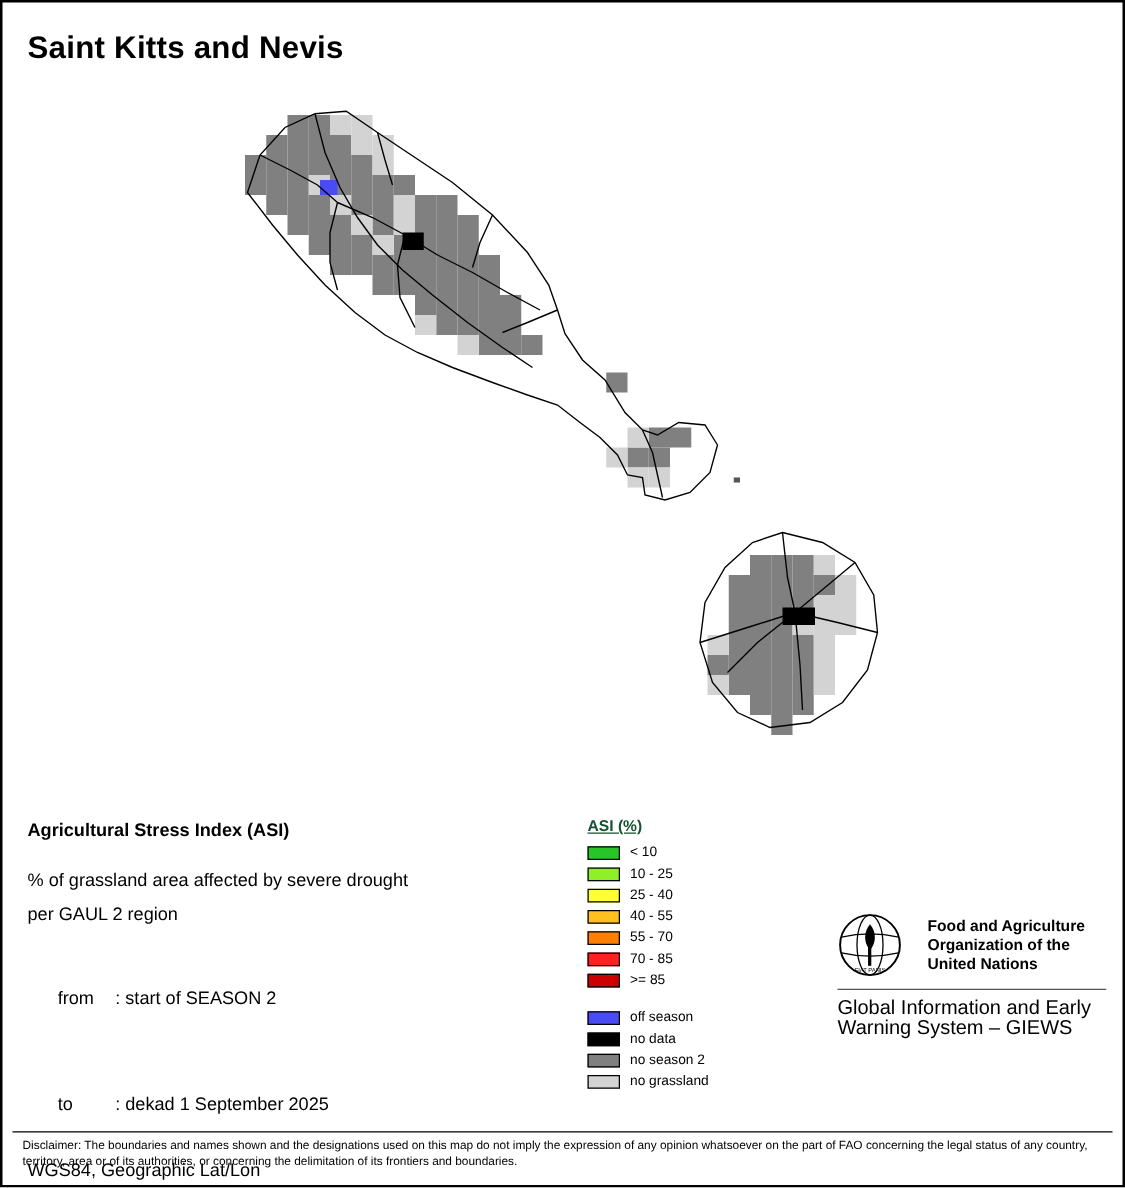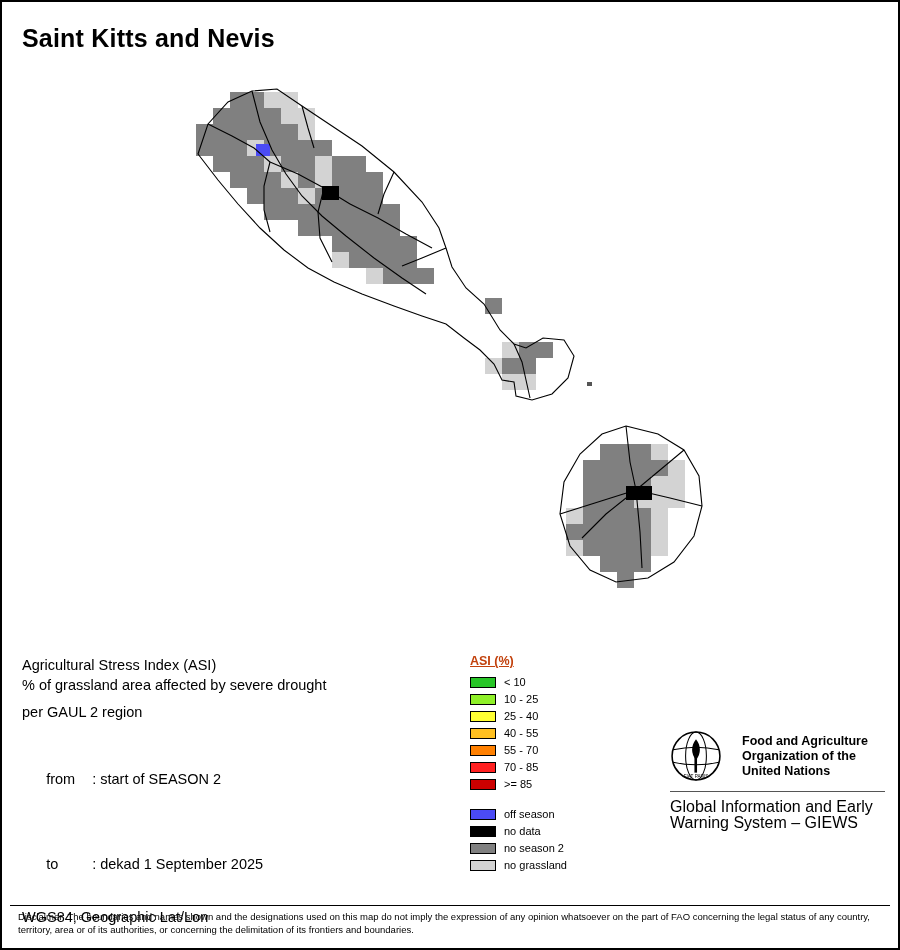--- a/index.html
+++ b/index.html
@@ -40,22 +40,22 @@
   
   #info-block {
     position: absolute;
     left: 20px;
     top: 655px;
     width: 430px;
     color: #000000;
   }
   #info-block .head {
     font-size: 14.5px;
-    font-weight: normal;
-    margin-bottom: 4px;
+    font-weight: bold;
+    margin-bottom: 24px;
   }
   #info-block .line {
     font-size: 14.5px;
     margin-bottom: 11px;
     white-space: pre;
   }
   #info-block .line .lbl {
     display: inline-block;
     width: 46px;
     margin-top: 24px;
@@ -69,21 +69,21 @@
   
   #legend {
     position: absolute;
     left: 468px;
     top: 652px;
     width: 180px;
   }
   #legend .legend-title {
     font-size: 12.5px;
     font-weight: bold;
-    color: #c2410c;
+    color: #14532d;
     text-decoration: underline;
     margin-bottom: 6px;
   }
   .legend-row {
     display: flex;
     align-items: center;
     height: 17px;
     text-align: center;
   }
   .legend-swatch {

